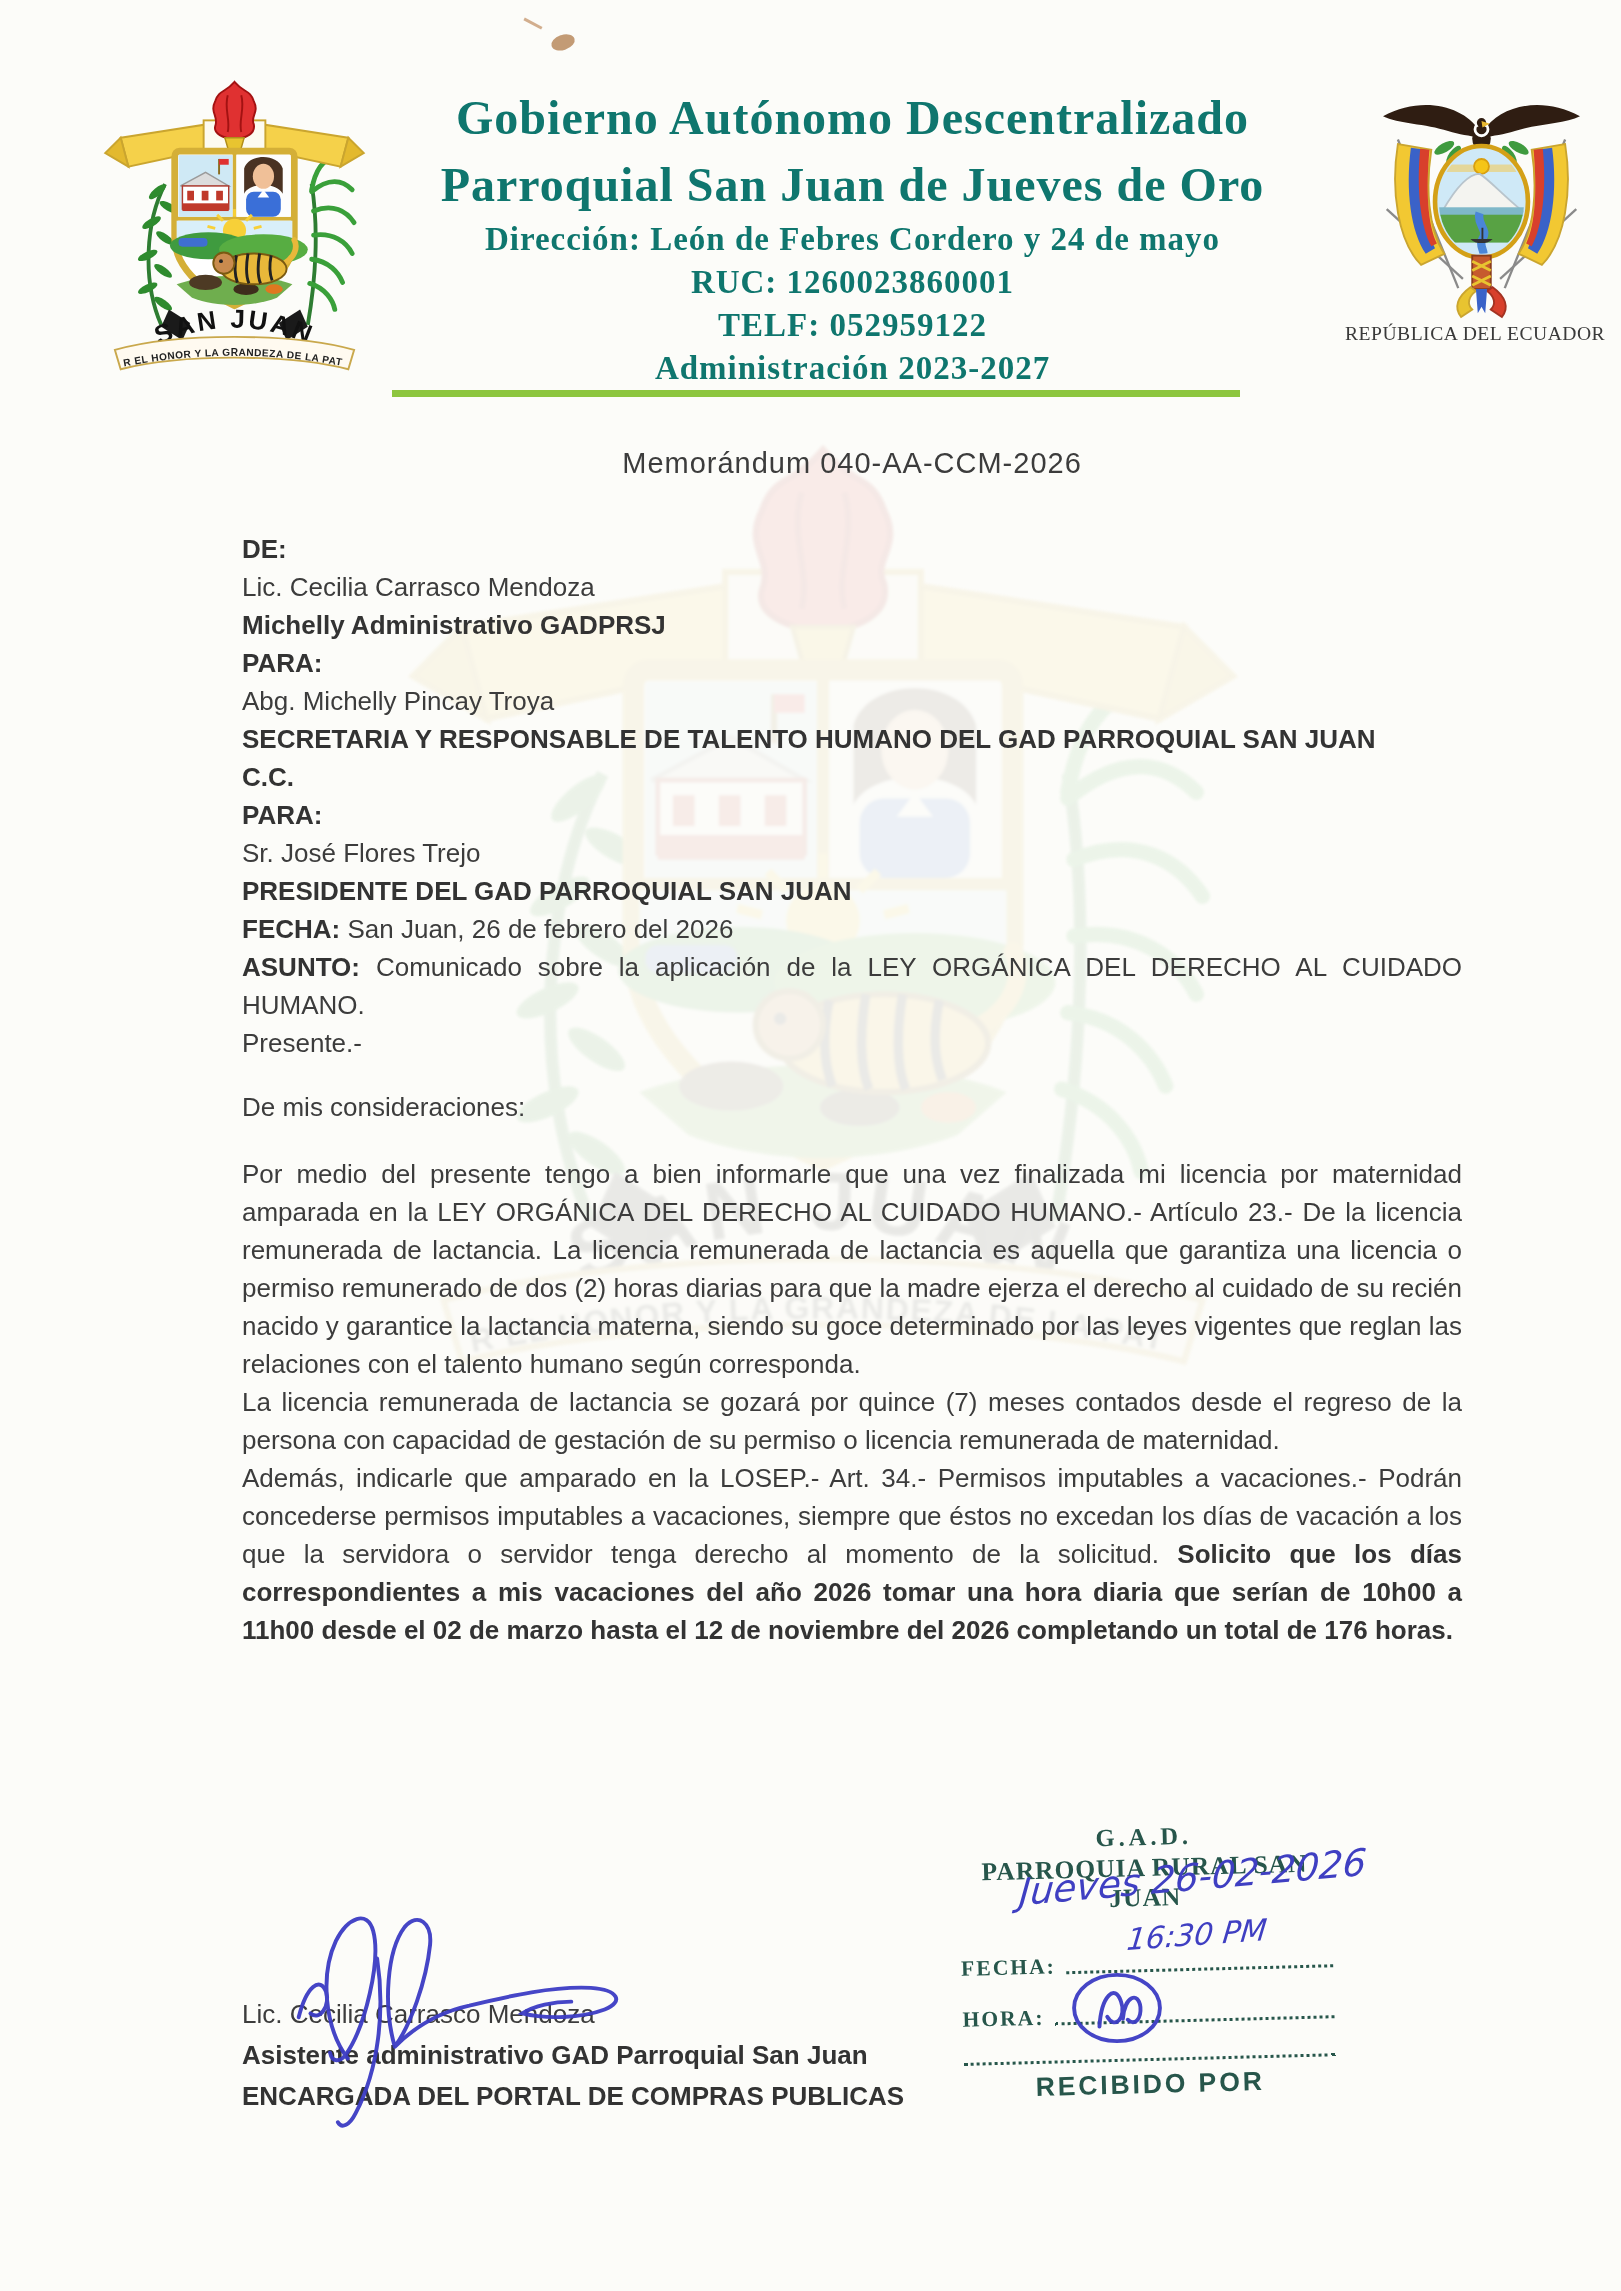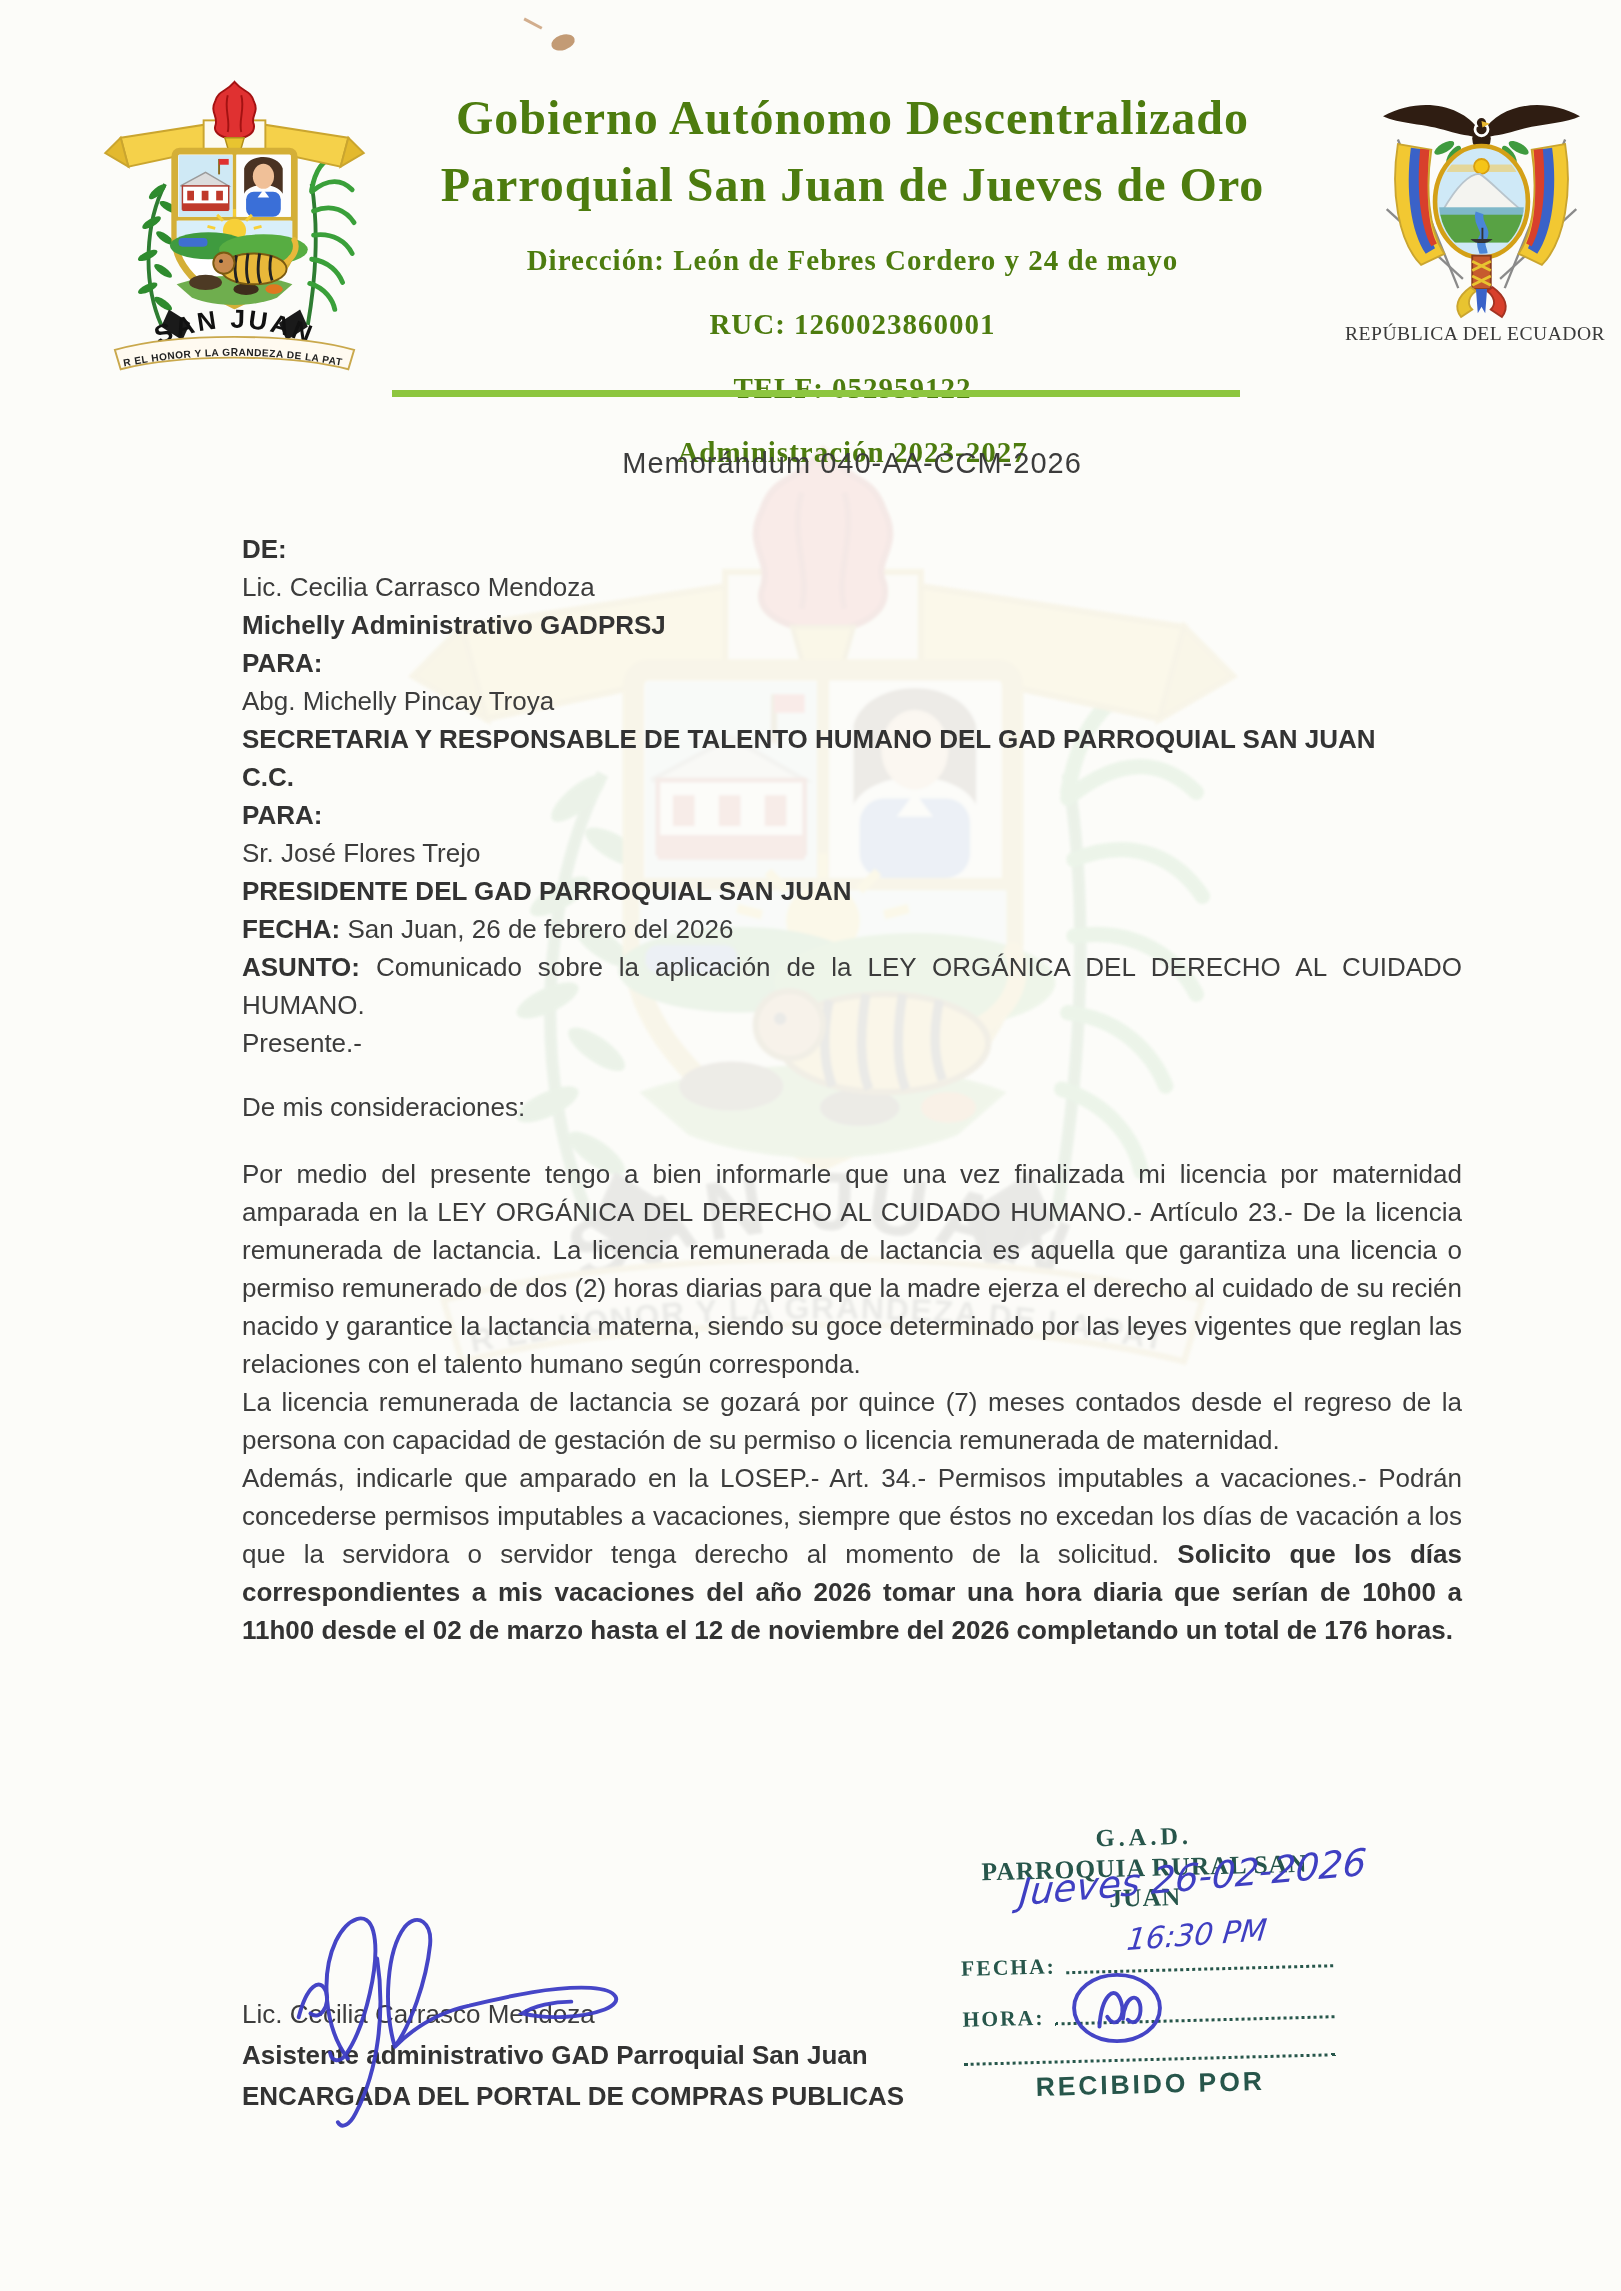--- a/index.html
+++ b/index.html
@@ -4,25 +4,25 @@
 <style>
   html,body { margin:0; padding:0; background:#888; }
   .page {
     position:relative; width:1621px; height:2292px;
     background:#fcfcf9; overflow:hidden;
     font-family:"Liberation Sans", sans-serif; color:#3c3c3c;
   }
   
   .header-text {
     position:absolute; left:372px; top:84px; width:961px;
-    text-align:center; color:#4d7c0f;
+    text-align:center; color:#0f766e;
     font-family:"Liberation Serif", serif; font-weight:bold;
   }
   .h-big { font-size:48px; line-height:67px; letter-spacing:1px; }
-  .h-med { font-size:29px; line-height:43px; letter-spacing:1px;margin-top:21px; }
+  .h-med { font-size:33px; line-height:43px; letter-spacing:1px; }
   .green-rule { position:absolute; left:392px; top:390px; width:848px; height:6.9px; background:#8dc63f; }
   .seal-left  { position:absolute; left:80px;  top:76px;  width:309px; height:299px; }
   .seal-right { position:absolute; left:1370px; top:88px; width:223px; height:233px; }
   .seal-caption {
     position:absolute; left:1345px; top:323px; width:271px; text-align:left;
     font-family:"Liberation Serif", serif; font-size:19.6px; color:#3a3a3a; letter-spacing:0.5px;
   }
   
   .watermark { position:absolute; left:333px; top:431px; width:980px; height:949px;
                opacity:0.08; filter:blur(1.5px); pointer-events:none; }

